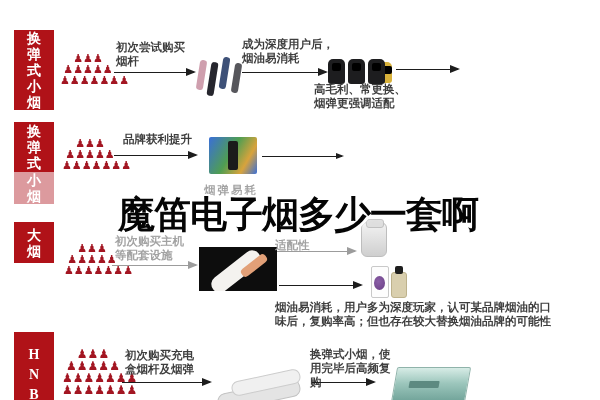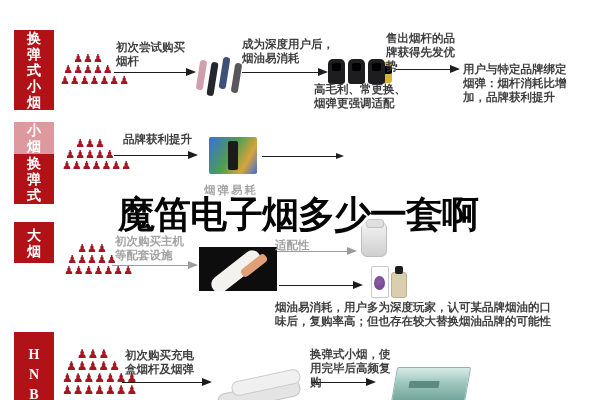--- a/index.html
+++ b/index.html
@@ -71,25 +71,25 @@
 <body>
 
 <div id="stage">
 
   <div class="sb" style="top:4px">
     <div class="seg dark" style="height:80px">
       <span>换弹式小烟</span>
       </div>
   </div>
   <div class="sb" style="top:96px">
+    <div class="seg dark" style="height:50px">
+      <span>换弹式</span>
+      </div>
     <div class="seg light" style="height:32px">
       <span>小烟</span>
-      </div>
-    <div class="seg dark" style="height:50px">
-      <span>换弹式</span>
       </div>
   </div>
   <div class="sb" style="top:196px">
     <div class="seg dark" style="height:41px">
       <span>大烟</span>
       </div>
   </div>
   <div class="sb" style="top:306px">
     <div class="seg dark latin" style="height:86px">
       <span>HNB</span>
@@ -109,23 +109,21 @@
   </div>
   <div class="lbl" style="left:242px;top:11px;width:96px">成为深度用户后，烟油易消耗</div>
   <div class="arrow" style="left:242px;top:46px;width:84px"></div>
   <div class="img" style="left:327px;top:33px;width:74px;height:26px">
     <div class="pod yellow" style="left:52px;top:3px"></div>
     <div class="pod" style="left:1px;top:0"></div>
     <div class="pod" style="left:21px;top:0"></div>
     <div class="pod" style="left:41px;top:0"></div>
   </div>
   <div class="lbl" style="left:314px;top:56px;width:96px">高毛利、常更换、烟弹更强调适配</div>
-  <div class="lbl" style="left:386px;top:5px;width:72px">售出烟杆的品牌获得先发优势</div>
   <div class="arrow" style="left:396px;top:43px;width:62px"></div>
-  <div class="lbl" style="left:463px;top:36px;width:110px">用户与特定品牌绑定烟弹：烟杆消耗比增加，品牌获利提升</div>
 
   <div class="crowd" style="left:62px;top:112px;width:56px">♟♟♟
 ♟♟♟♟♟
 ♟♟♟♟♟♟♟</div>
   <div class="lbl" style="left:123px;top:106px;width:70px">品牌获利提升</div>
   <div class="arrow" style="left:114px;top:129px;width:82px"></div>
   <div class="img boxart" style="left:209px;top:111px"></div>
   <div class="lbl grey" style="left:204px;top:157px;width:70px;letter-spacing:2px">烟弹易耗</div>
   <div class="arrow thin" style="left:262px;top:130px;width:80px"></div>
 

